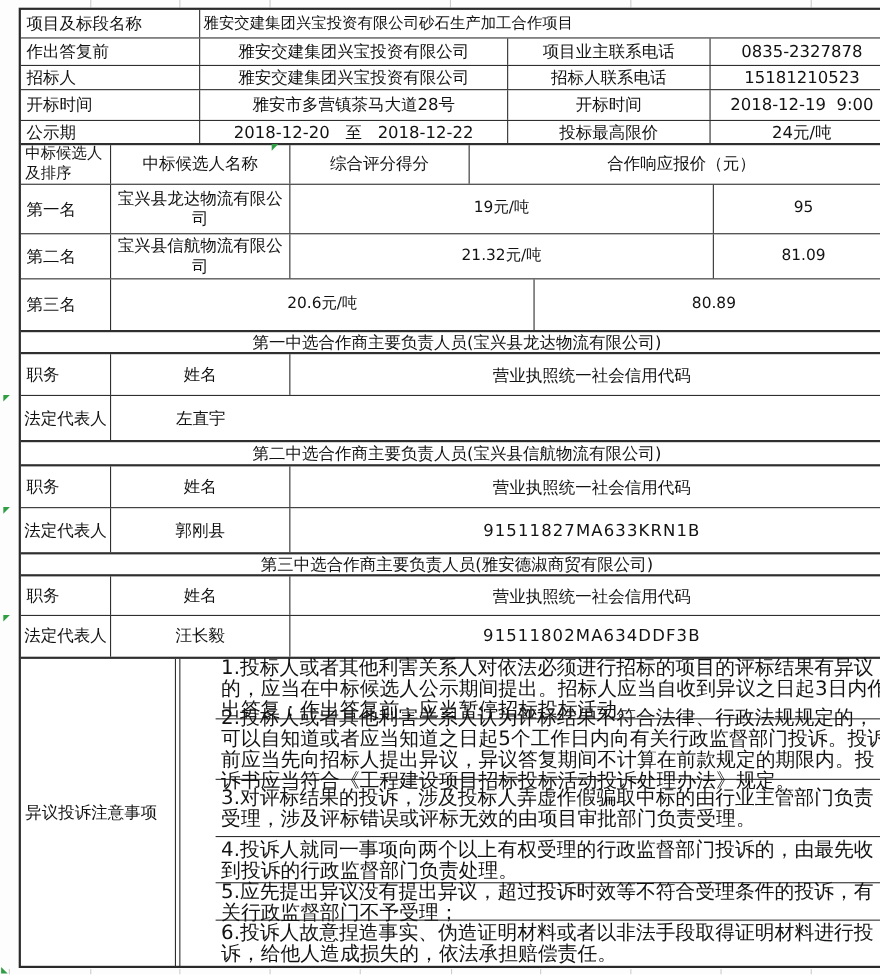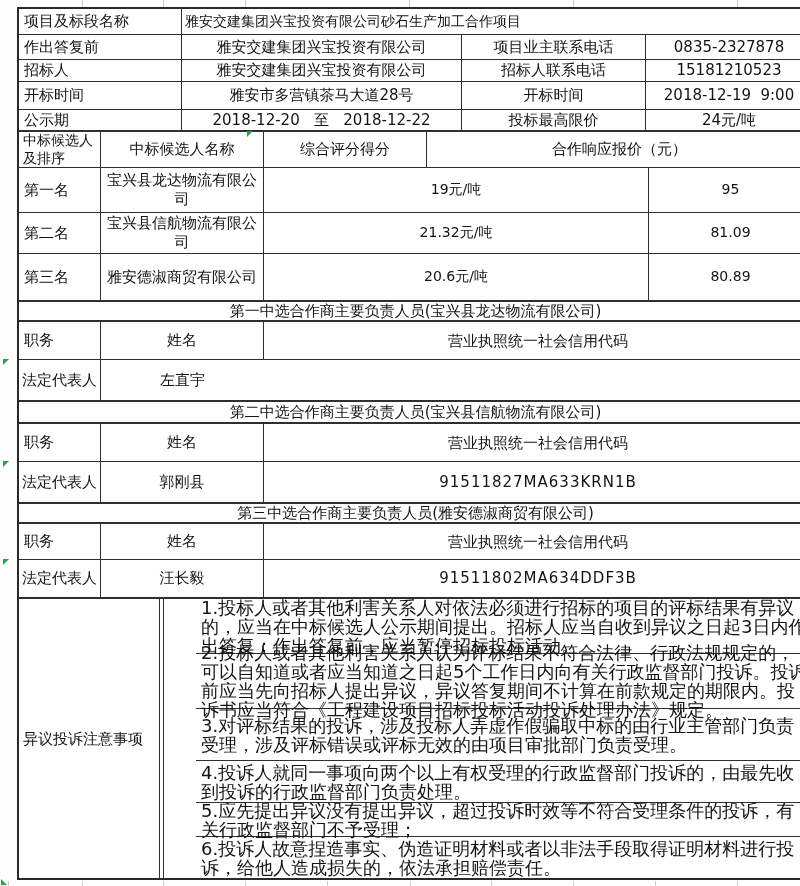--- a/index.html
+++ b/index.html
@@ -112,21 +112,20 @@
       <div class="c center sm" style="flex:1">95</div>
     </div>
     <div class="row" style="height:41px">
       <div class="c left" style="width:82px">第二名</div>
       <div class="c center" style="width:163px; padding:1px 2px">宝兴县信航物流有限公司</div>
       <div class="c center sm" style="width:385px">21.32元/吨</div>
       <div class="c center sm" style="flex:1">81.09</div>
     </div>
     <div class="row thick" style="height:48px">
       <div class="c left" style="width:82px">第三名</div>
-      <div class="c center" style="width:163px; padding:1px 2px">雅安德淑商贸有限公司</div>
       <div class="c center sm" style="width:385px">20.6元/吨</div>
       <div class="c center sm" style="flex:1">80.89</div>
     </div>
 
     <div class="row thick" style="height:20px">
       <div class="c banner" style="flex:1">第一中选合作商主要负责人员(宝兴县龙达物流有限公司)</div>
     </div>
     <div class="row" style="height:38px">
       <div class="c left" style="width:82px">职务</div>
       <div class="c center" style="width:163px">姓名</div>

